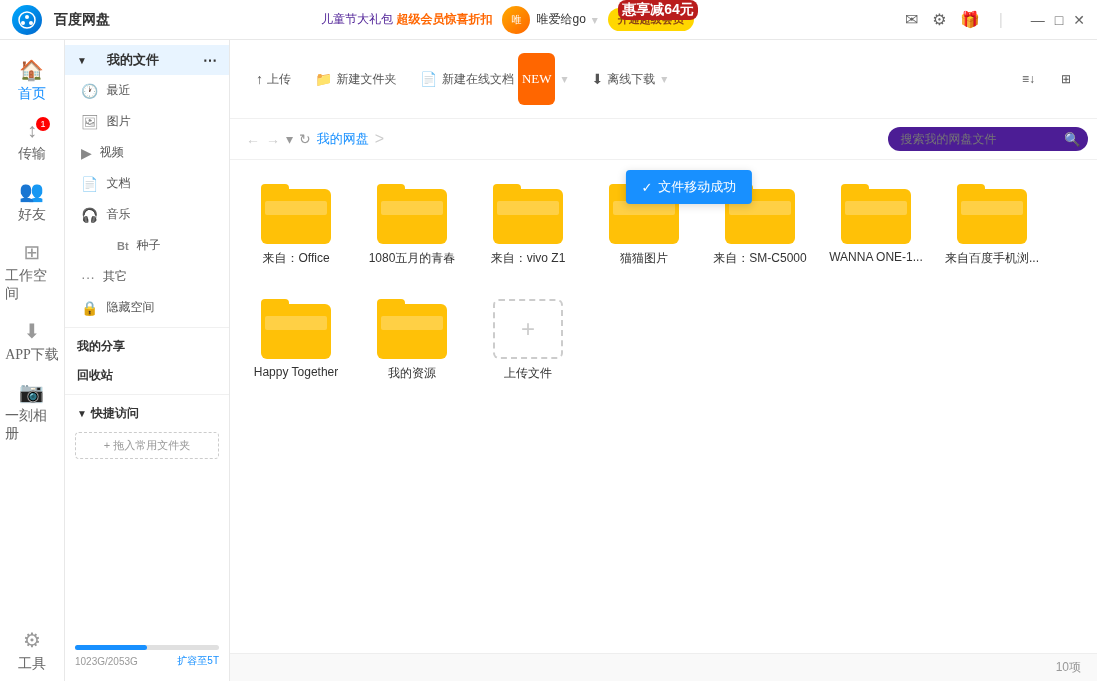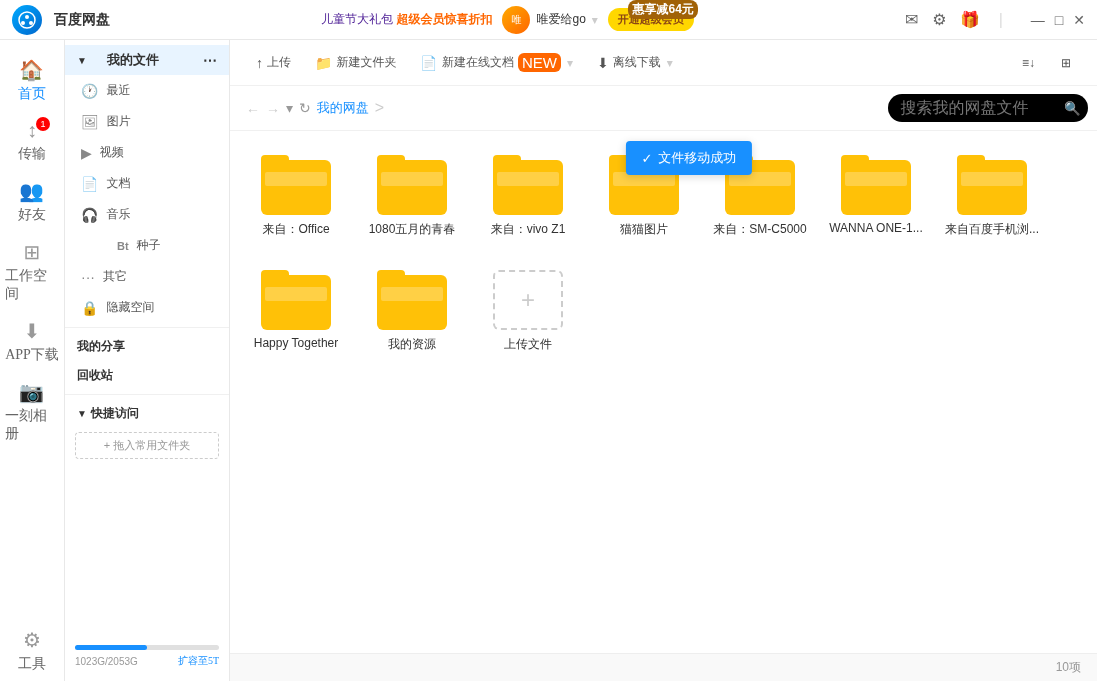--- a/index.html
+++ b/index.html
@@ -18,21 +18,21 @@
     .titlebar-left { display: flex; align-items: center; gap: 12px; }
     .logo-icon { width: 30px; height: 30px; background: linear-gradient(135deg, #00aaff, #0066cc); border-radius: 50%; display: flex; align-items: center; justify-content: center; color: white; font-size: 12px; font-weight: bold; }
     .app-title { font-size: 14px; color: #333; font-weight: bold; }
     .titlebar-center { display: flex; align-items: center; gap: 10px; font-size: 12px; color: #666; }
     .promo-text { color: #333; }
     .promo-text span { color: #4c1d95; font-weight: normal; }
     .user-area { display: flex; align-items: center; gap: 6px; }
     .user-avatar { width: 28px; height: 28px; border-radius: 50%; background: linear-gradient(135deg, #ffaa00, #ff6600); display: flex; align-items: center; justify-content: center; color: white; font-size: 10px; }
     .username { font-size: 12px; color: #333; }
     .vip-button { background: #ffd700; color: #8b4513; font-size: 11px; padding: 4px 10px; border-radius: 12px; border: none; cursor: pointer; font-weight: bold; position: relative; }
-    .vip-badge { position: absolute; top: -8px; right: -4px; background: #a16207; color: white; font-size: 12px; padding: 1px 4px; border-radius: 8px; white-space: nowrap; }
+    .vip-badge { position: absolute; top: -8px; right: -4px; background: #b91c1c; color: white; font-size: 14px; padding: 1px 4px; border-radius: 8px; white-space: nowrap; }
     .titlebar-right { display: flex; align-items: center; gap: 14px; }
     .title-icon { font-size: 16px; color: #666; cursor: pointer; }
     .title-controls { display: flex; gap: 10px; margin-left: 10px; }
     .ctrl-btn { font-size: 14px; color: #666; cursor: pointer; }
 
     
     .main-layout { display: flex; flex: 1; overflow: hidden; }
 
     
     .sidebar { width: 65px; background: #fff; display: flex; flex-direction: column; align-items: center; padding-top: 10px; border-right: 1px solid #e8e8e8; }
@@ -48,38 +48,38 @@
     .file-sidebar-item { display: flex; align-items: center; gap: 8px; padding: 7px 16px; font-size: 12px; color: #555; cursor: pointer; }
     .file-sidebar-item .item-icon { font-size: 14px; color: #888; }
     .file-sidebar-divider { border: none; border-top: 1px solid #f0f0f0; margin: 4px 0; }
     .file-sidebar-section-title { padding: 6px 12px; font-size: 12px; color: #333; font-weight: bold; cursor: pointer; }
     .quick-access { padding: 6px 12px; font-size: 12px; color: #333; font-weight: bold; display: flex; align-items: center; gap: 4px; cursor: pointer; }
     .quick-access-btn { border: 1px dashed #ccc; background: none; padding: 5px 12px; margin: 4px 10px; font-size: 11px; color: #999; border-radius: 4px; cursor: pointer; width: calc(100% - 20px); }
     .storage-bar { margin-top: auto; padding: 8px 10px; }
     .storage-progress { height: 5px; background: #e0e0e0; border-radius: 3px; margin-bottom: 4px; }
     .storage-progress-fill { height: 100%; background: #1890ff; border-radius: 3px; width: 50%; }
     .storage-text { font-size: 10px; color: #999; display: flex; justify-content: space-between; align-items: center; }
-    .expand-link { color: #1890ff; font-size: 10px; cursor: pointer; font-family: Liberation Serif, serif; }
+    .expand-link { color: #1890ff; font-size: 10px; cursor: pointer; }
 
     
     .main-content { flex: 1; background: #fff; display: flex; flex-direction: column; }
     .toolbar { display: flex; align-items: center; gap: 4px; padding: 8px 16px; border-bottom: 1px solid #f0f0f0; }
     .toolbar-btn { display: flex; align-items: center; gap: 4px; padding: 5px 10px; font-size: 12px; color: #555; cursor: pointer; border: none; background: none; }
     .toolbar-btn .btn-icon { font-size: 14px; }
-    .new-badge { background: #ff6600; color: white; font-size: 15px; padding: 1px 4px; border-radius: 6px; }
+    .new-badge { background: #ff6600; color: white; font-size: 13px; padding: 18px 4px; border-radius: 6px; font-family: Liberation Serif, serif; }
     .toolbar-right { margin-left: auto; display: flex; gap: 6px; }
 
     
     .breadcrumb-bar { display: flex; align-items: center; gap: 6px; padding: 8px 16px; border-bottom: 1px solid #f0f0f0; }
     .nav-btn { background: none; border: none; cursor: pointer; color: #999; font-size: 14px; }
     .nav-btn:disabled { color: #ccc; cursor: default; }
     .breadcrumb-link { font-size: 13px; color: #1890ff; cursor: pointer; }
     .breadcrumb-sep { color: #ccc; }
     .search-bar { margin-left: auto; display: flex; align-items: center; }
-    .search-input { border: none; background: #000000; padding: 5px 30px 5px 12px; border-radius: 16px; font-size: 16px; color: #999; outline: none; width: 200px; }
+    .search-input { border: none; background: #4c1d95; padding: 5px 30px 5px 12px; border-radius: 16px; font-size: 12px; color: #999; outline: none; width: 200px; }
     .search-icon-btn { background: none; border: none; cursor: pointer; color: #999; margin-left: -24px; }
 
     
     .file-grid { flex: 1; padding: 16px; display: flex; flex-wrap: wrap; gap: 16px; align-content: flex-start; overflow-y: auto; position: relative; }
 
     
     .toast { position: absolute; top: 10px; left: 50%; transform: translateX(-30%); background: #1890ff; color: white; padding: 8px 16px; border-radius: 4px; display: flex; align-items: center; gap: 6px; font-size: 13px; z-index: 100; box-shadow: 0 2px 8px rgba(0,0,0,0.15); }
 
     
     .file-item { display: flex; flex-direction: column; align-items: center; gap: 6px; width: 100px; cursor: pointer; padding: 8px; border-radius: 4px; }

